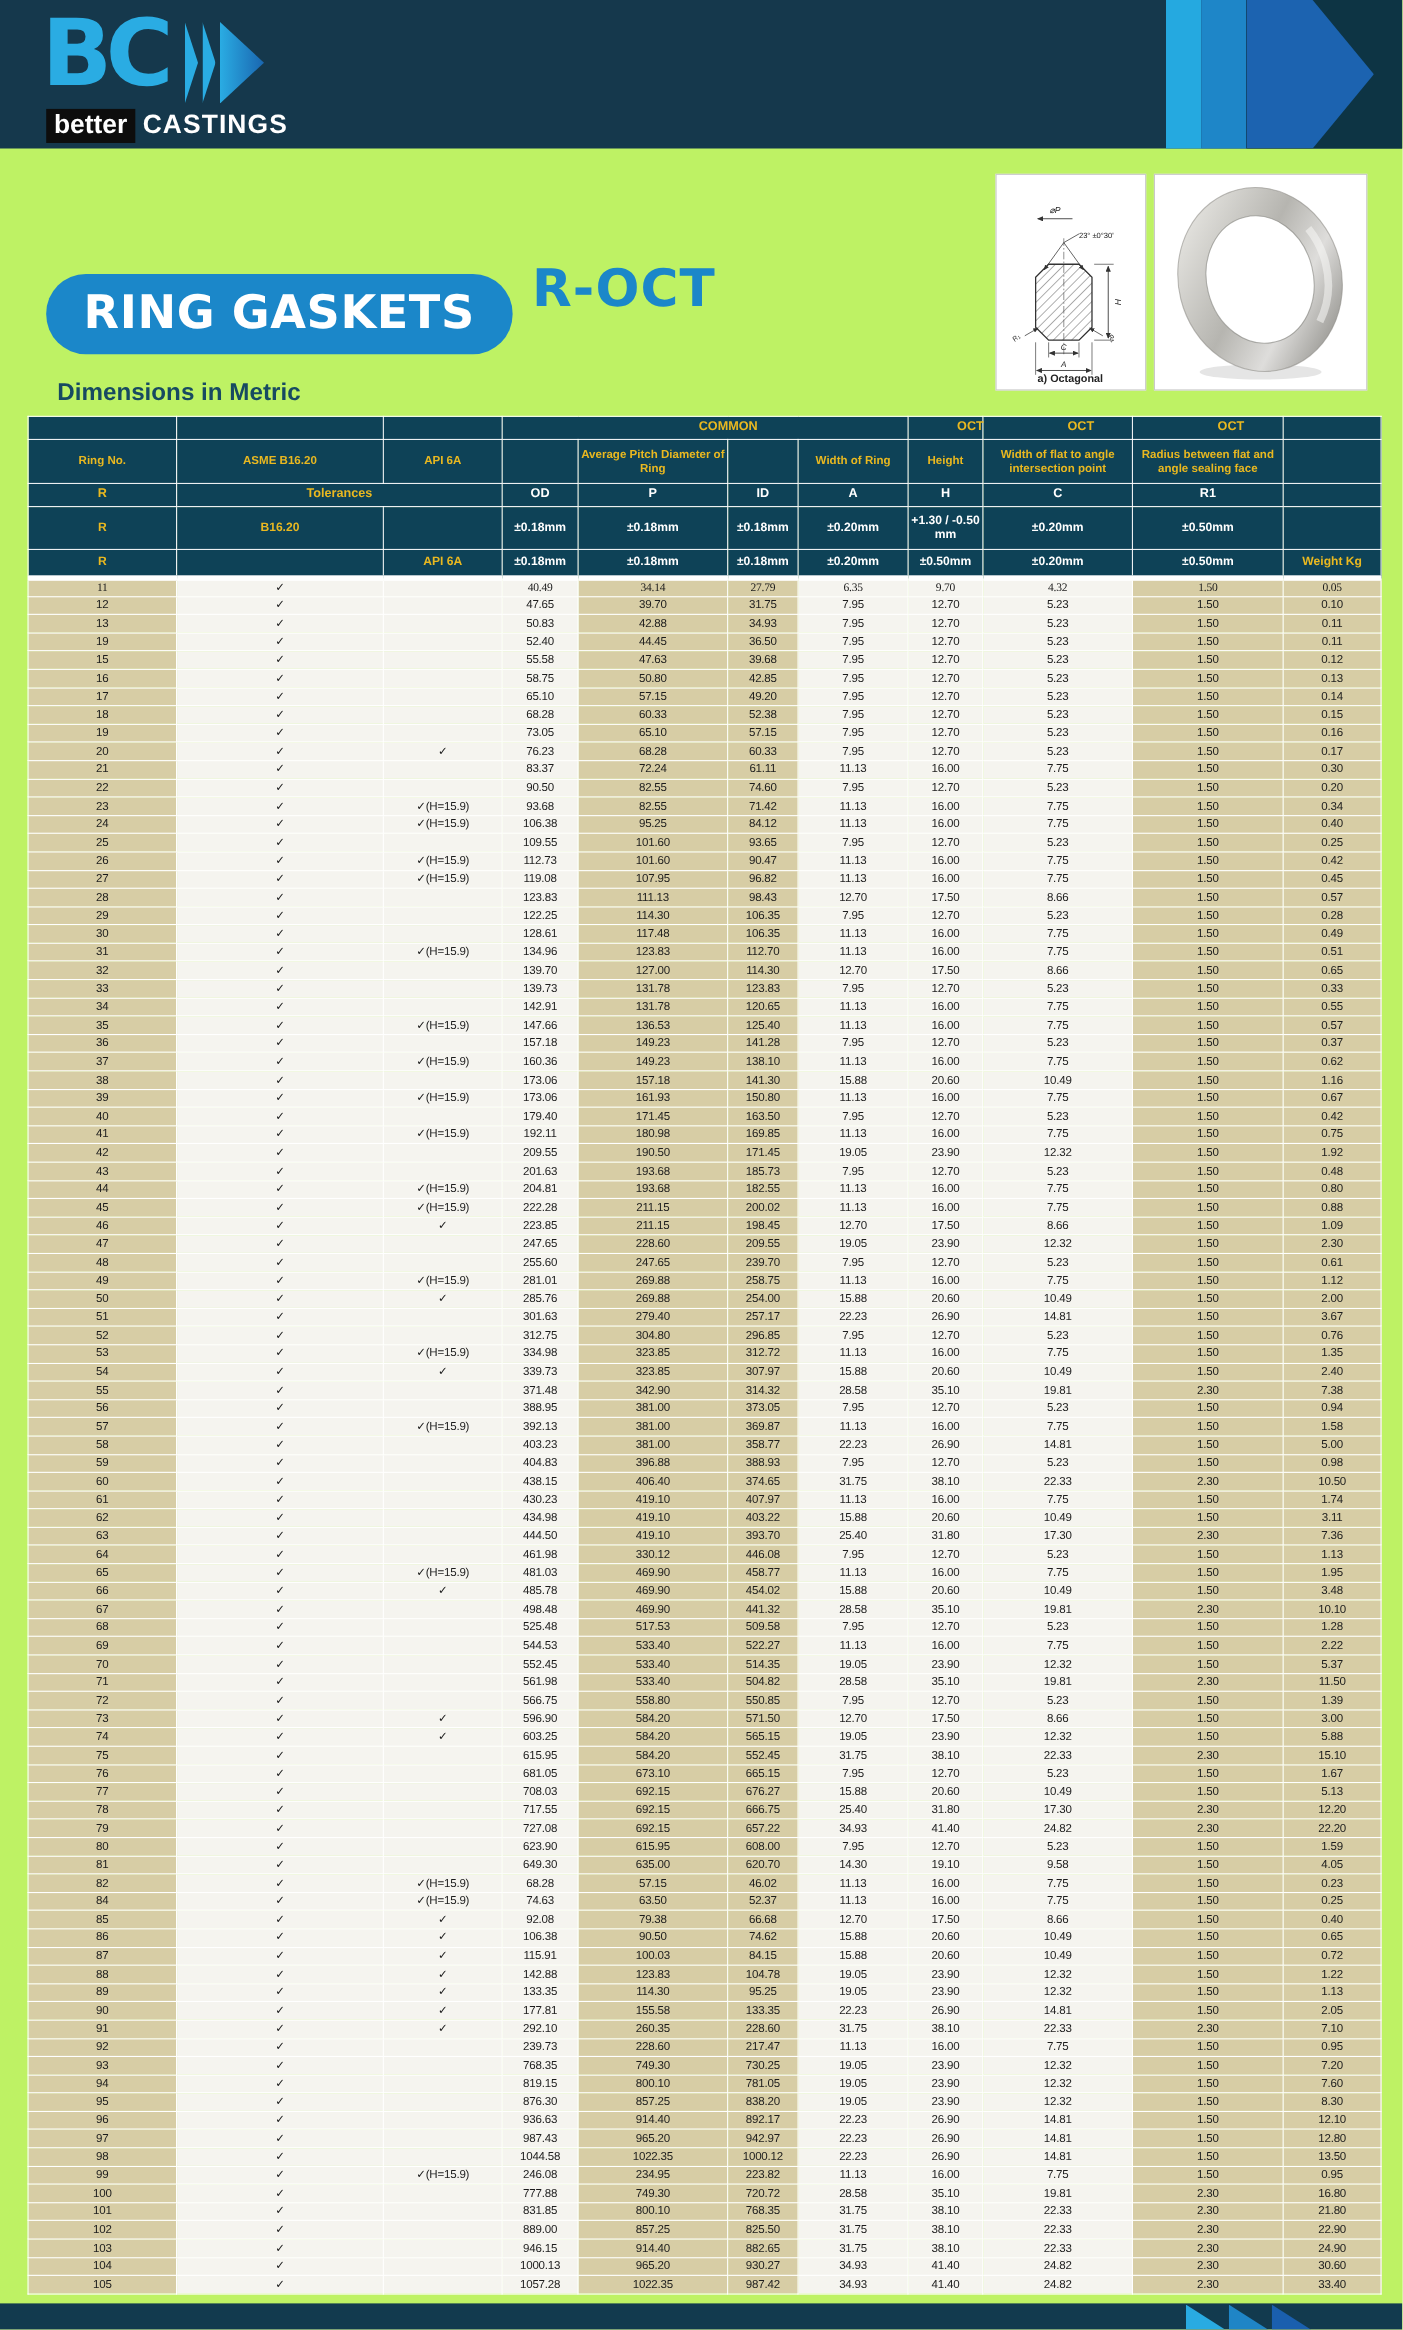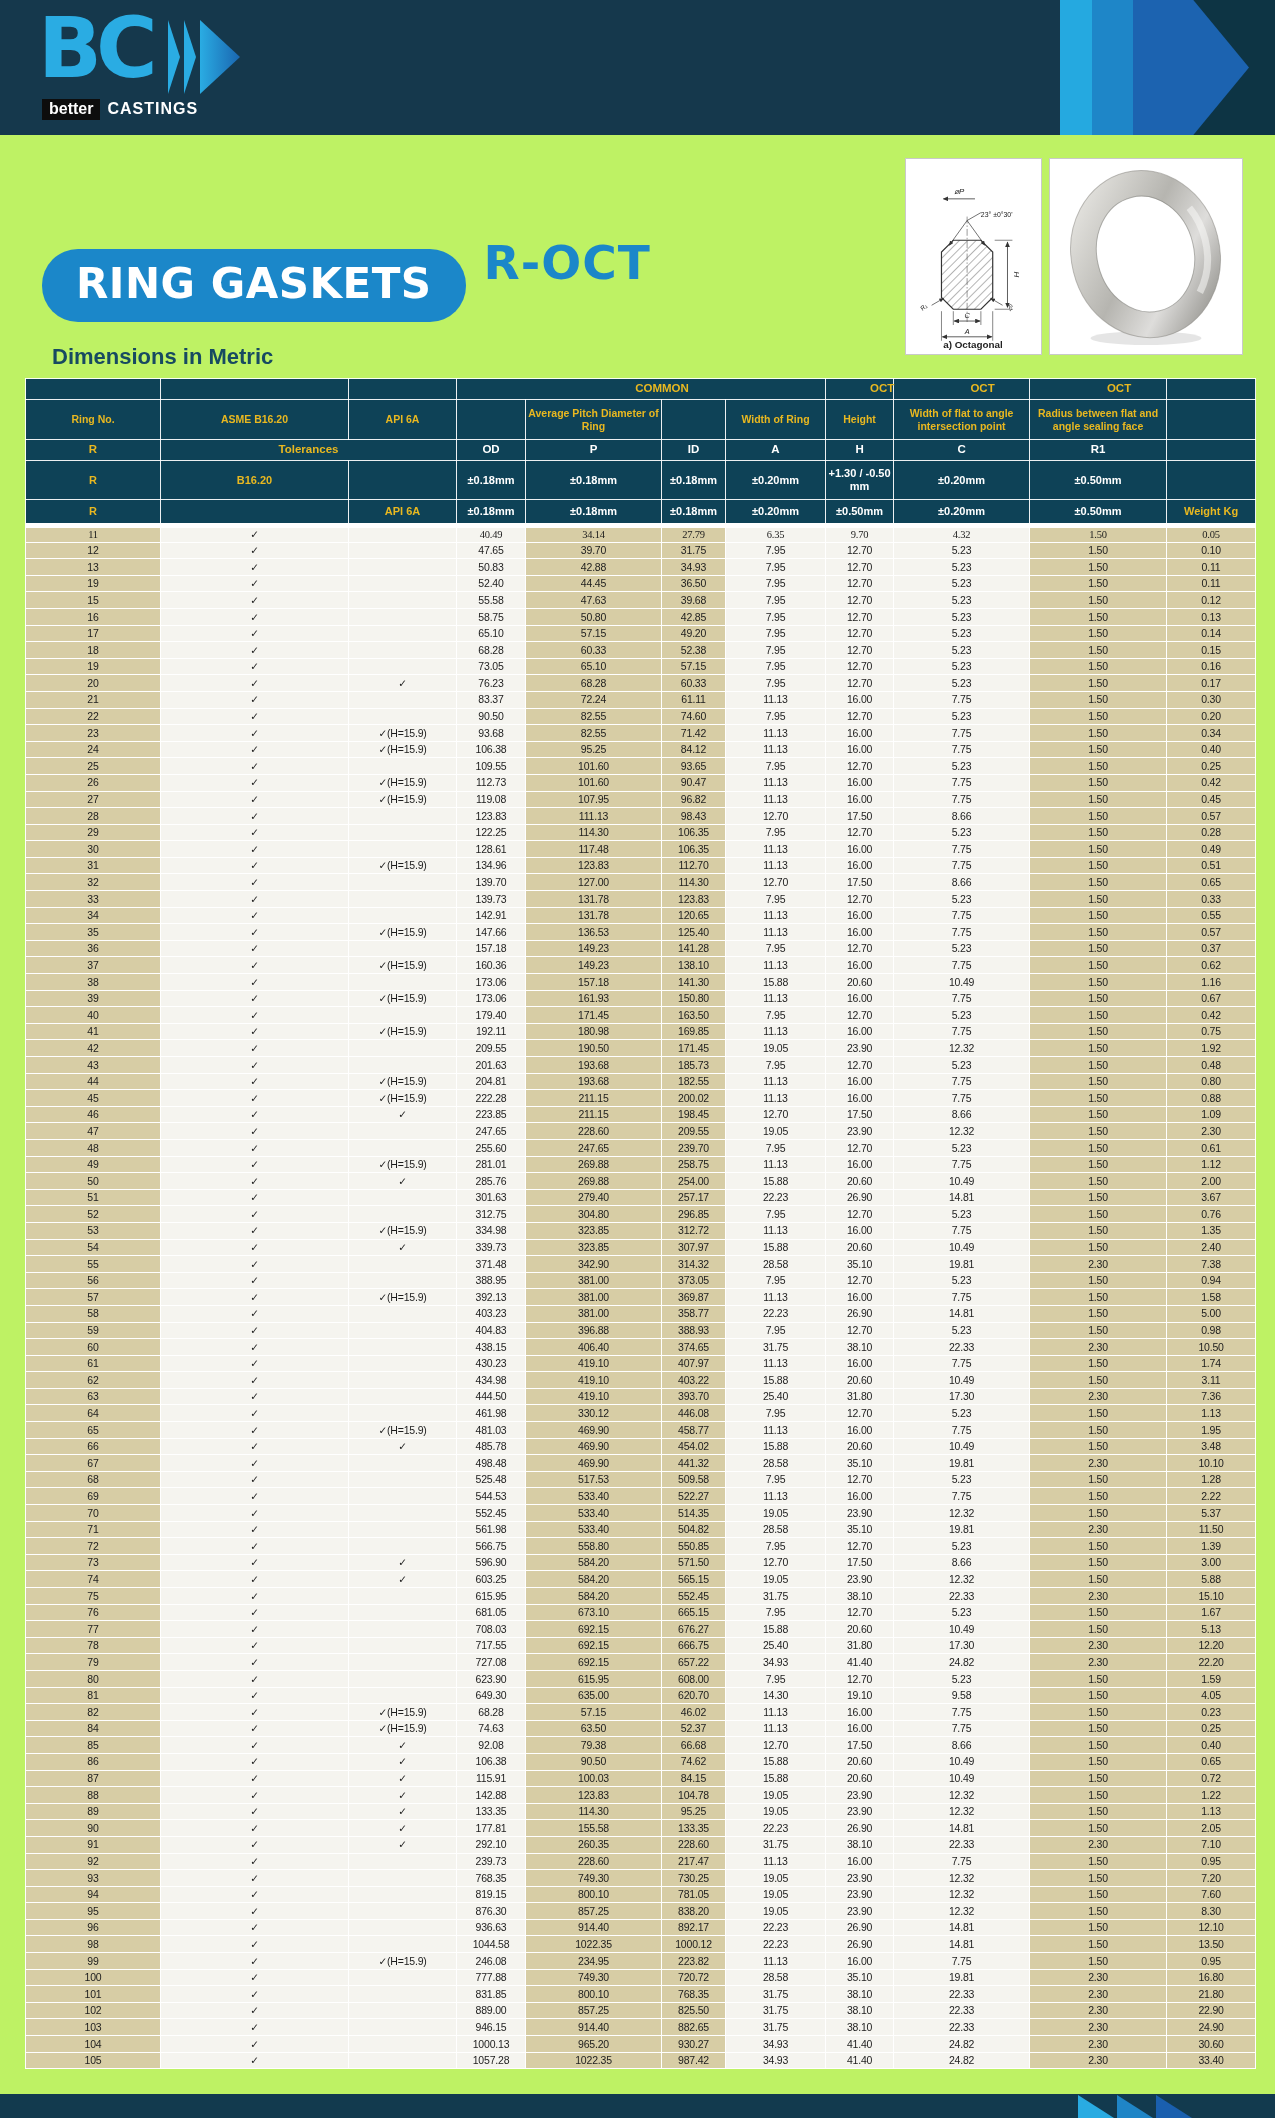--- a/index.html
+++ b/index.html
@@ -12,21 +12,21 @@
   .banner .stripe2 { position:absolute; left:1092px; top:0; width:41px; height:135px; background:#1e86c8; }
   .banner .dark-right { position:absolute; left:1133px; top:0; right:0; height:135px; background:#0d3444; }
   .banner .big-arrow { position:absolute; left:1133px; top:0; width:116px; height:135px; background:#1c63b0;
       clip-path:polygon(0 0, 52% 0, 100% 50%, 52% 100%, 0 100%); }
   .bc-wordmark { position:absolute; left:38px; top:6px; font-size:84px; line-height:1; font-weight:900;
       letter-spacing:-6px; color:#2aace3; font-family:"DejaVu Sans", sans-serif; }
   .bc-arrow { position:absolute; top:20px; height:74px; }
   .bc-arrow.s1 { left:168px; width:12px; background:#2aace3; clip-path:polygon(0 0,100% 50%,0 100%); }
   .bc-arrow.s2 { left:184px; width:12px; background:#2aace3; clip-path:polygon(0 0,100% 50%,0 100%); }
   .bc-arrow.s3 { left:200px; width:40px; background:linear-gradient(90deg,#2aace3,#1a66b0); clip-path:polygon(0 0,100% 50%,0 100%); }
-  .tagline { position:absolute; left:42px; top:99px; font-size:16px; font-weight:700; color:#fff; }
+  .tagline { position:absolute; left:42px; top:99px; font-size:24px; font-weight:700; color:#fff; }
   .tagline .hl { background:#0d0d0d; padding:1px 7px 2px 7px; display:inline-block; }
   .tagline .rest { margin-left:7px; letter-spacing:1px; }
 
   
   .title-row { position:absolute; left:42px; top:202px; display:flex; align-items:center; }
   .title-pill { background:#1b87c9; color:#fff; border-radius:36px; padding:10px 34px 14px 34px;
       font-size:42px; font-weight:900; letter-spacing:0.5px; font-family:"DejaVu Sans", sans-serif;margin-top:47px; }
   .title-suffix { color:#1b87c9; font-size:47px; font-weight:900; margin-left:18px;
       font-family:"DejaVu Sans", sans-serif; letter-spacing:1px; }
 
@@ -1334,20 +1334,33 @@
             <td>936.63</td>
             <td>914.40</td>
             <td>892.17</td>
             <td>22.23</td>
             <td>26.90</td>
             <td>14.81</td>
             <td>1.50</td>
             <td>12.10</td>
           </tr>
           <tr>
+            <td>97</td>
+            <td>✓</td>
+            <td></td>
+            <td>987.43</td>
+            <td>965.20</td>
+            <td>942.97</td>
+            <td>22.23</td>
+            <td>26.90</td>
+            <td>14.81</td>
+            <td>1.50</td>
+            <td>12.80</td>
+          </tr>
+          <tr>
             <td>98</td>
             <td>✓</td>
             <td></td>
             <td>1044.58</td>
             <td>1022.35</td>
             <td>1000.12</td>
             <td>22.23</td>
             <td>26.90</td>
             <td>14.81</td>
             <td>1.50</td>

